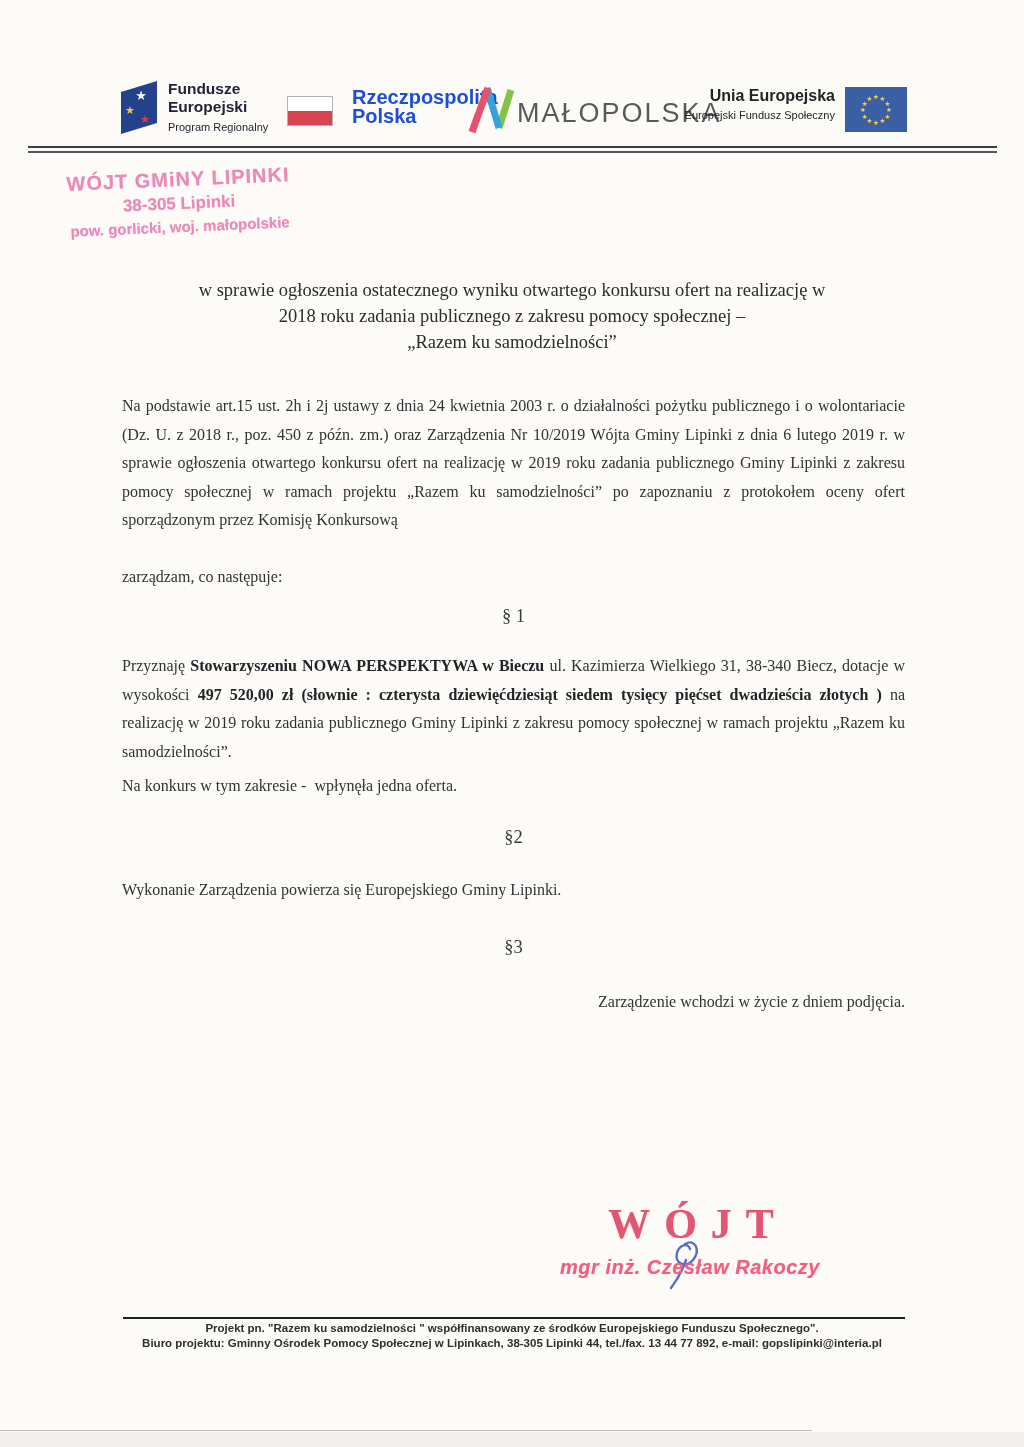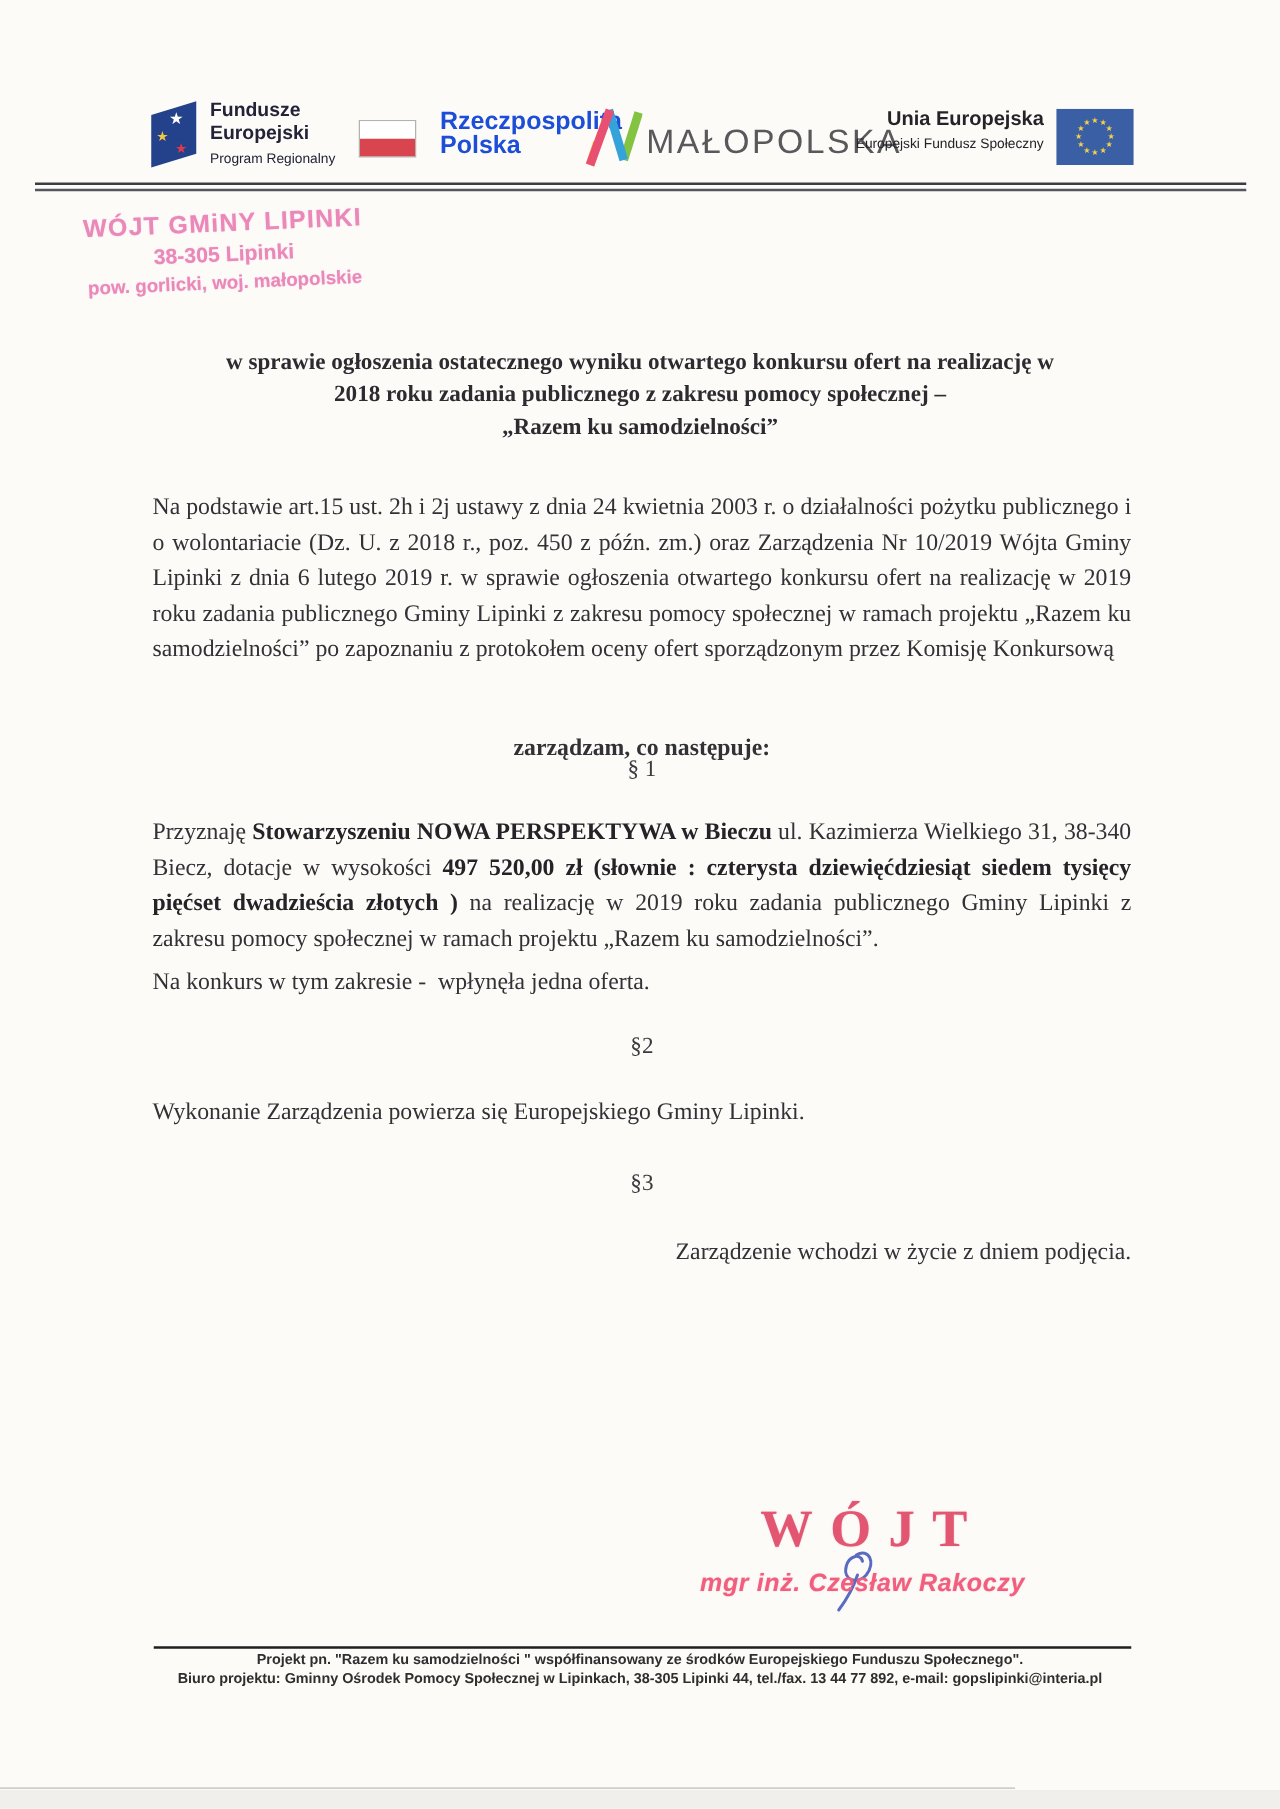--- a/index.html
+++ b/index.html
@@ -34,25 +34,25 @@
     font-family:"Liberation Sans",sans-serif;font-weight:bold;
     text-shadow:0 0 1px rgba(232,121,177,.55);
   }
   .office-stamp .l1{font-size:20px;letter-spacing:1px;line-height:26px;}
   .office-stamp .l2{font-size:17px;line-height:24px;}
   .office-stamp .l3{font-size:15px;font-weight:600;line-height:22px;}
   
   .title{position:absolute;left:312px;top:174px;width:400px;text-align:center;
     font-weight:bold;font-size:19.5px;line-height:27px;color:#2b2b30;}
   .subject{position:absolute;left:112px;top:277px;width:800px;text-align:center;
-    font-weight:bold;font-size:18.5px;line-height:26px;color:#2b2b30;}
+    font-weight:normal;font-size:18.5px;line-height:26px;color:#2b2b30;}
   
-  .para{position:absolute;left:122px;width:783px;margin:0;font-size:19px;line-height:28.5px;text-align:justify;}
+  .para{position:absolute;left:122px;width:783px;margin:0;font-size:16px;line-height:28.5px;text-align:justify;}
   .legal{top:392px;}
-  .ordain{top:585px;font-weight:bold;text-align:center;}
+  .ordain{top:563px;font-weight:normal;text-align:left;}
   .sec{position:absolute;left:122px;width:783px;text-align:center;font-size:18.5px;color:#3a3a3e;}
   .sec1{top:606px;}
   .sec2{top:827px;}
   .sec3{top:937px;}
   .par1{top:652px;}
   .offer{top:772px;text-align:left;}
   .par2{top:876px;text-align:left;}
   .par3{top:988px;text-align:right;}
   .para b{font-weight:bold;color:#242428;}
   

